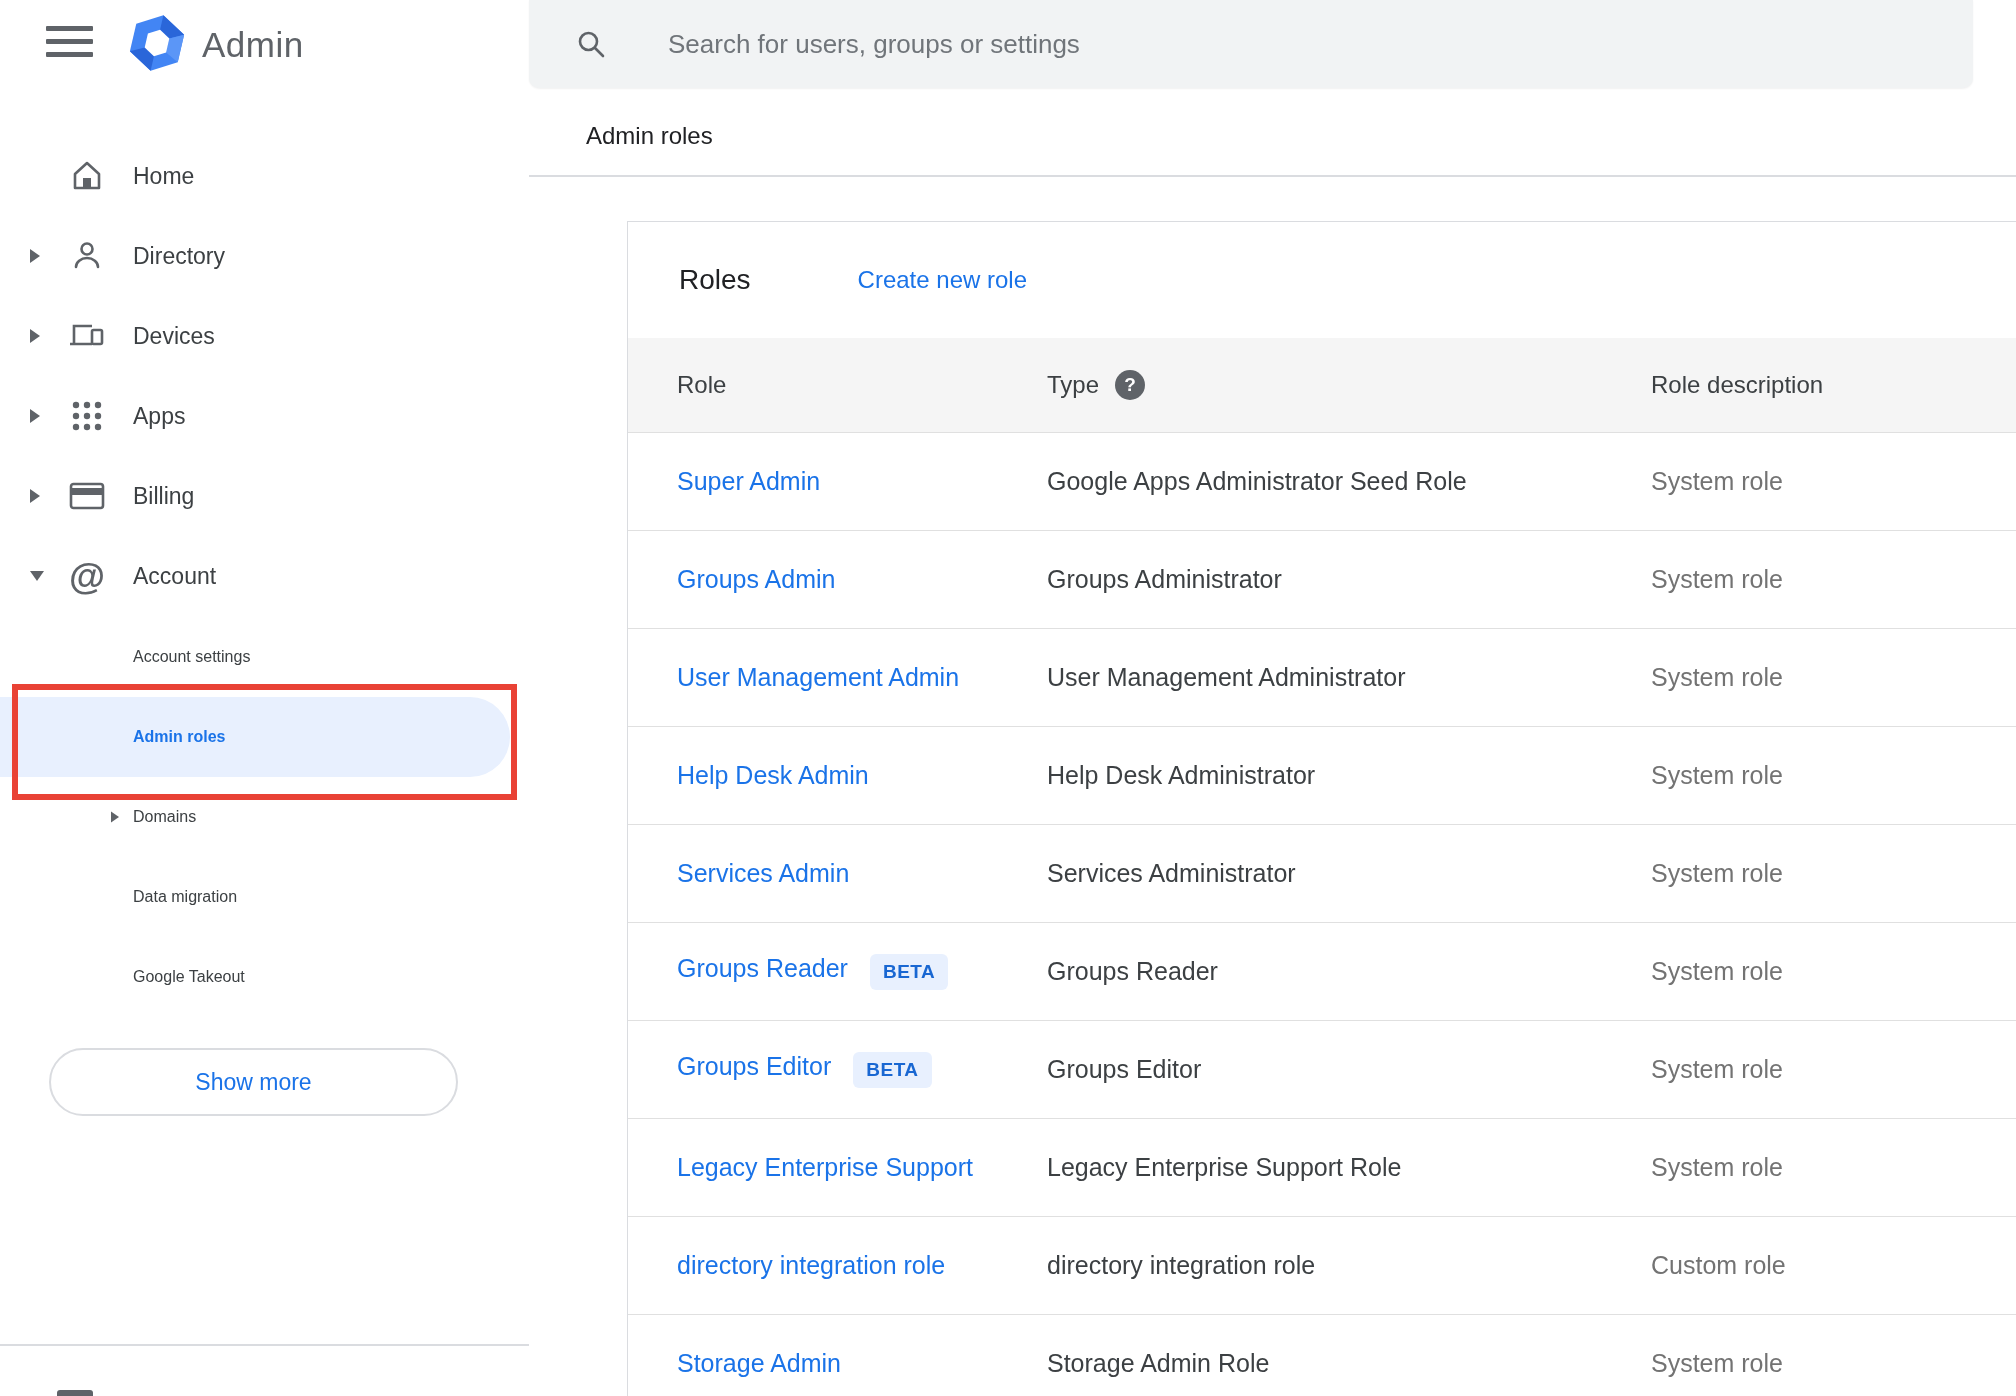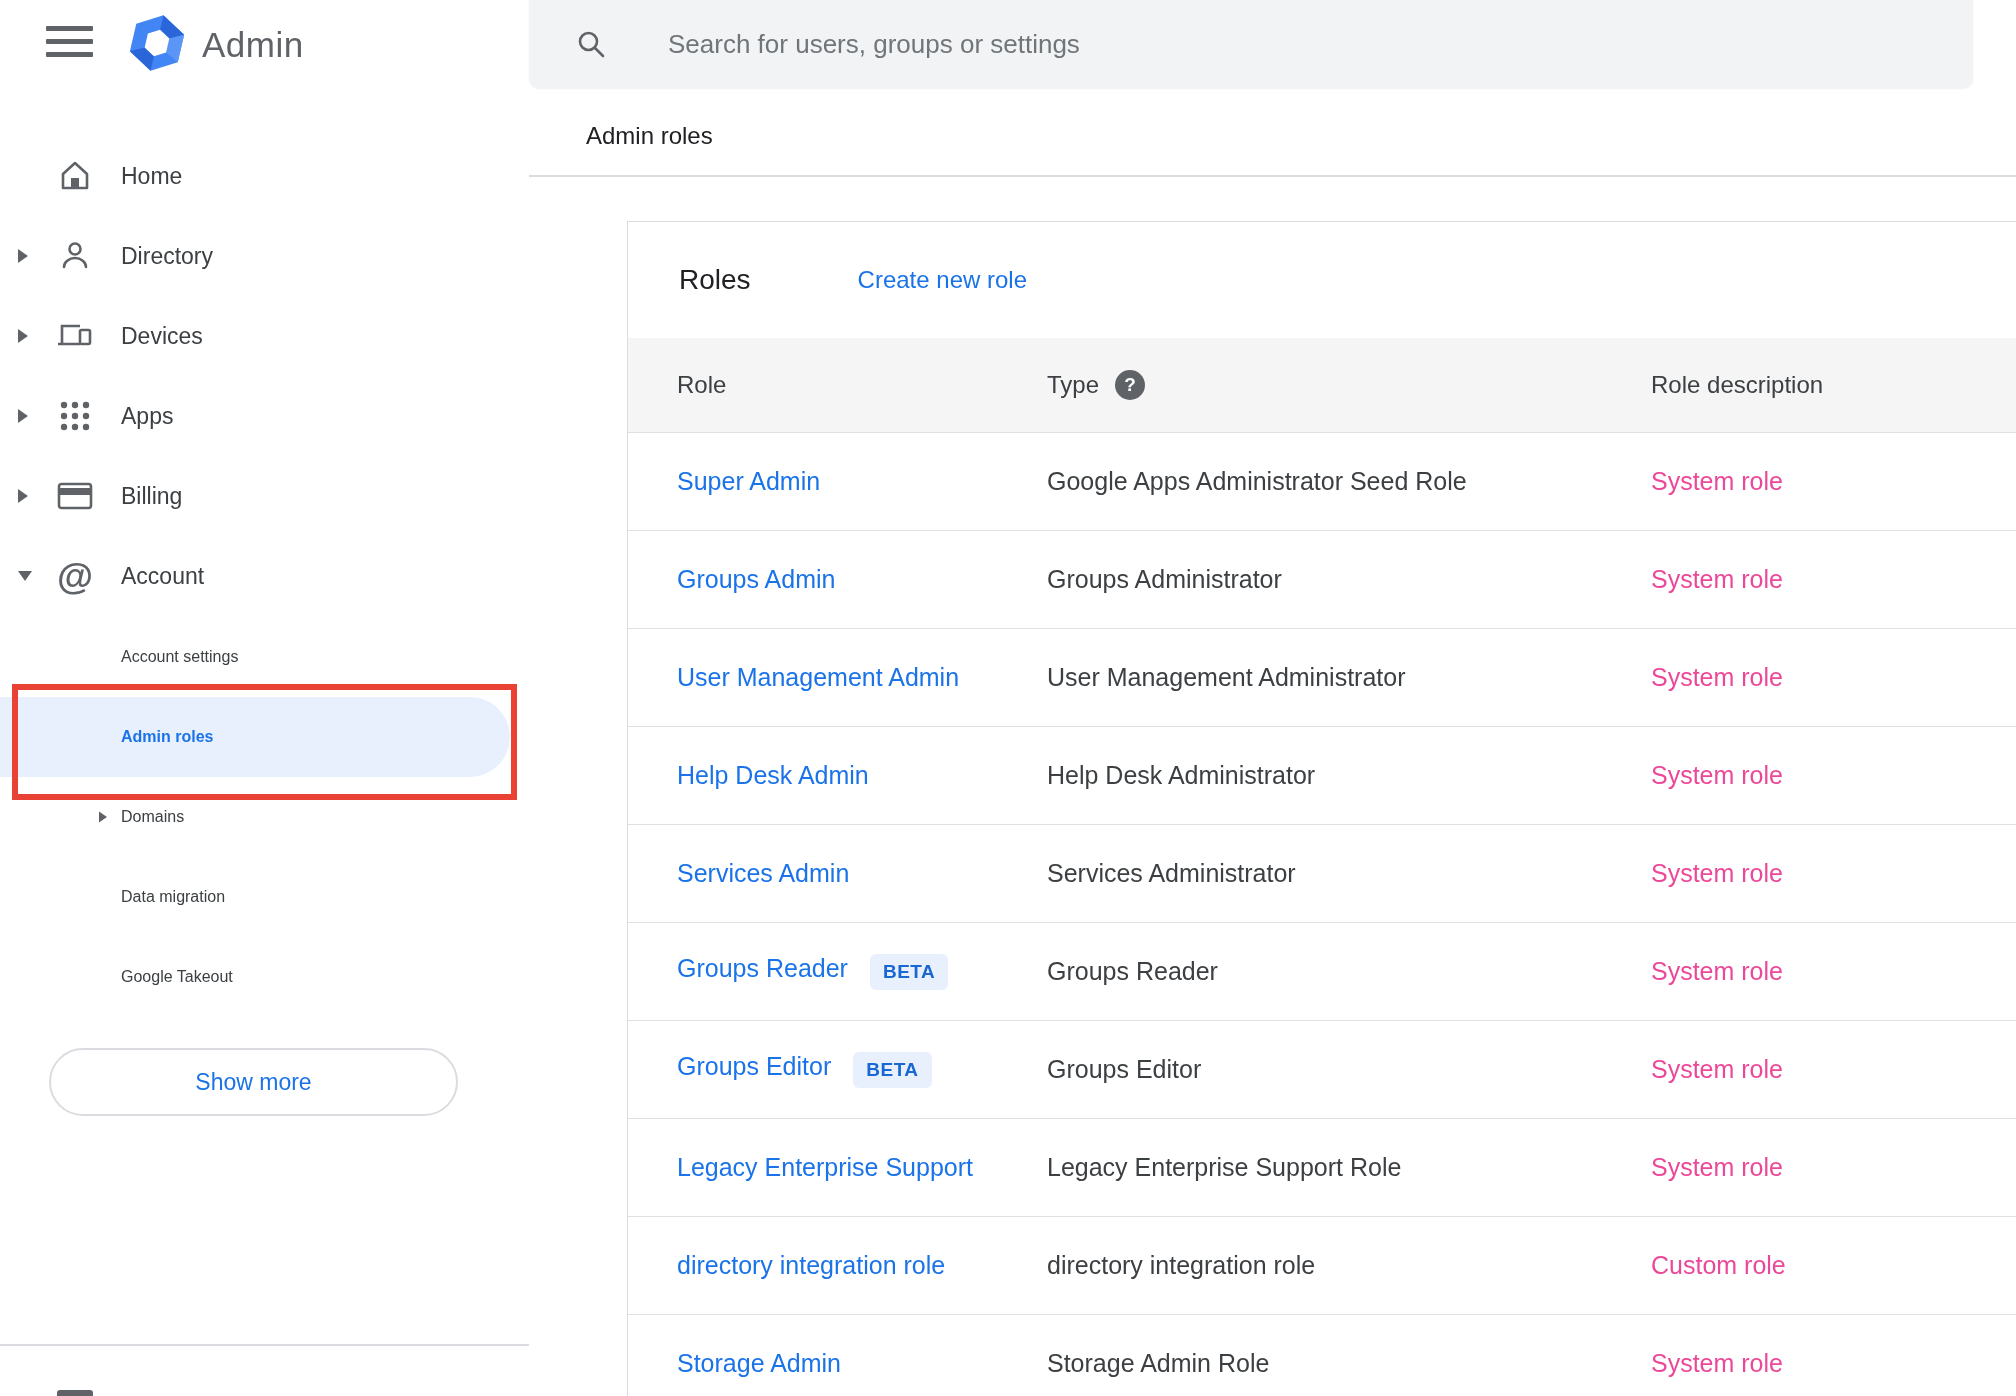--- a/index.html
+++ b/index.html
@@ -20,21 +20,21 @@
   .search-icon{margin-left:46px;flex:0 0 auto;display:flex;}
   .search-input{
     border:none;background:transparent;outline:none;margin-left:18px;flex:1;
     font-size:26px;color:#3c4043;font-family:inherit;
   }
   .search-input::placeholder{color:#70757a;opacity:1;}
   .breadcrumb{position:absolute;left:586px;top:122px;font-size:24px;font-weight:500;color:#202124;}
   .top-divider{position:absolute;left:529px;top:175px;width:1487px;height:0;border-top:2px solid #dadce0;}
 
   
-  .side-item{position:absolute;left:0;width:529px;height:80px;display:flex;align-items:center;cursor:pointer;}
+  .side-item{position:absolute;left:12px;width:529px;height:80px;display:flex;align-items:center;cursor:pointer;}
   .tri-right{width:0;height:0;border-left:10px solid #5f6368;border-top:7px solid transparent;border-bottom:7px solid transparent;}
   .tri-down{width:0;height:0;border-top:10px solid #5f6368;border-left:7px solid transparent;border-right:7px solid transparent;}
   .side-arrow{position:absolute;left:18px;}
   .side-icon{position:absolute;left:56px;width:38px;height:38px;display:flex;align-items:center;justify-content:center;color:#5f6368;}
   .side-icon svg{display:block;}
   .at-glyph{font-size:37px;color:#5f6368;font-weight:bold;line-height:1;}
   .side-label{position:absolute;left:121px;font-size:23px;color:#3c4043;}
   .sub-label{position:absolute;left:121px;font-size:16px;color:#3c4043;}
   .sub-arrow{position:absolute;left:98px;}
   .active-pill{position:absolute;left:0;top:697px;width:510px;height:80px;background:#e8f0fe;border-radius:0 40px 40px 0;}
@@ -60,21 +60,21 @@
   .thead{height:94px;background:#f5f5f5;border-bottom:1px solid #e0e0e0;align-items:center;color:#3c4043;}
   .th{padding-left:49px;font-size:24px;font-weight:500;display:flex;align-items:center;}
   .help-badge{
     margin-left:16px;width:30px;height:30px;border-radius:50%;background:#5f6368;color:#fff;
     display:flex;align-items:center;justify-content:center;font-size:19px;font-weight:bold;cursor:pointer;flex:0 0 auto;
   }
   .trow{height:98px;border-bottom:1px solid #e0e0e0;align-items:center;box-sizing:border-box;}
   .td{padding-left:49px;font-size:25px;display:flex;}
   .role-link{color:#1a73e8;text-decoration:none;cursor:pointer;white-space:nowrap;}
   .td-desc{color:#3c4043;}
-  .td-type{color:#ec4899;}
+  .td-type{color:#737373;}
   .beta-badge{
     margin-left:22px;background:#e8f0fe;color:#1967d2;font-size:19px;font-weight:bold;
     padding:7px 13px;border-radius:6px;letter-spacing:.5px;flex:0 0 auto;
   }
 </style>
 </head>
 <body>
 
 <div id="screen">
 

